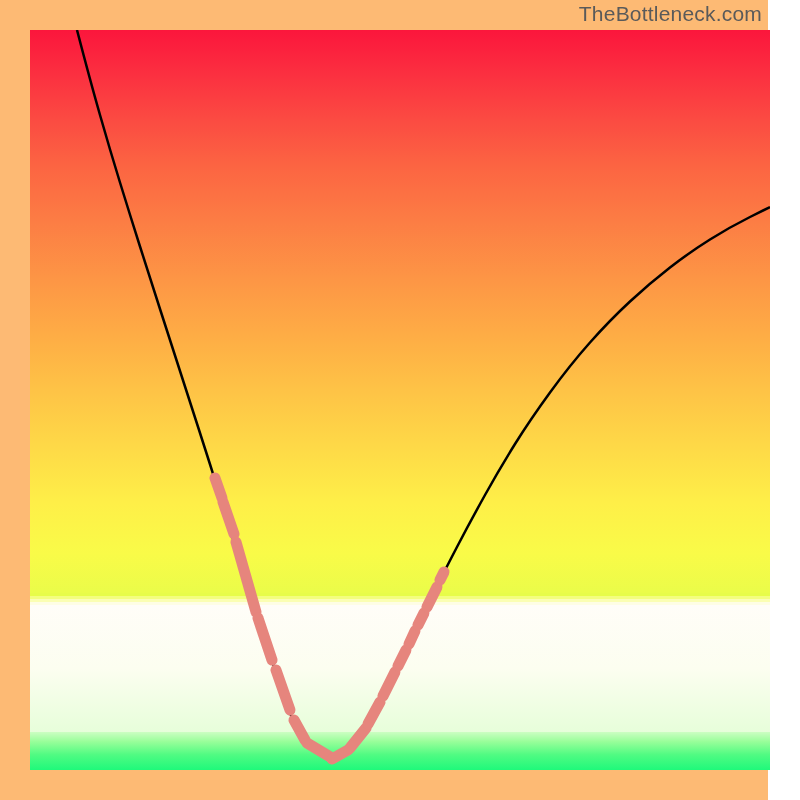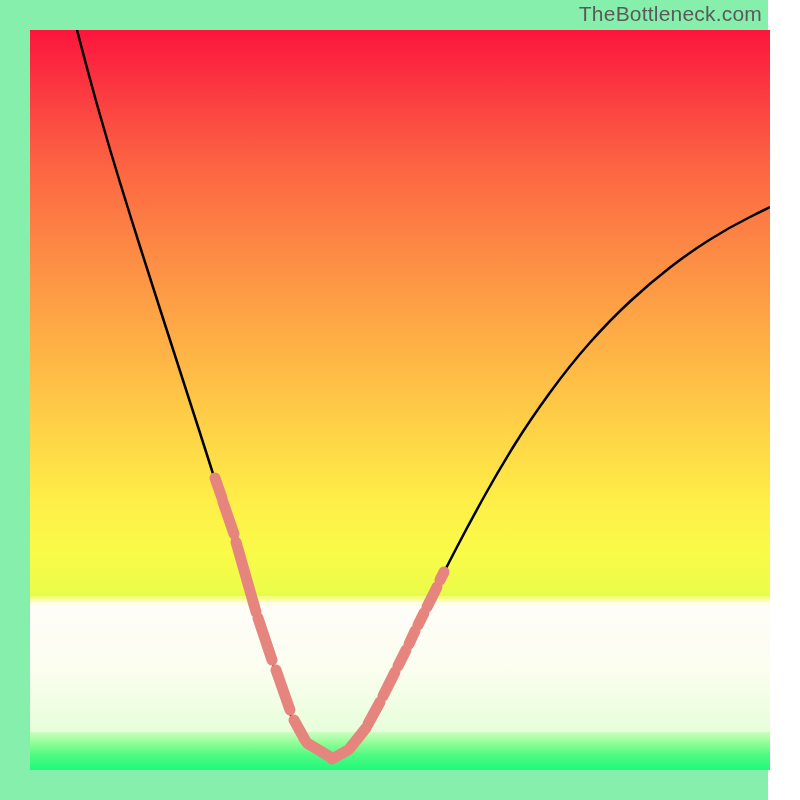--- a/index.html
+++ b/index.html
@@ -6,21 +6,21 @@
     margin: 0;
     padding: 0;
     width: 800px;
     height: 800px;
     overflow: hidden;
     font-family: Arial, Helvetica, sans-serif;
   }
   .frame {
     width: 768px;
     height: 800px;
-    background: #86efac;
+    background: #fdba74;
     position: relative;
   }
   .watermark {
     position: absolute;
     top: 2px;
     right: 6px;
     color: #5a5a5a;
     font-size: 21px;
     font-weight: 400;
     letter-spacing: 0.2px;

